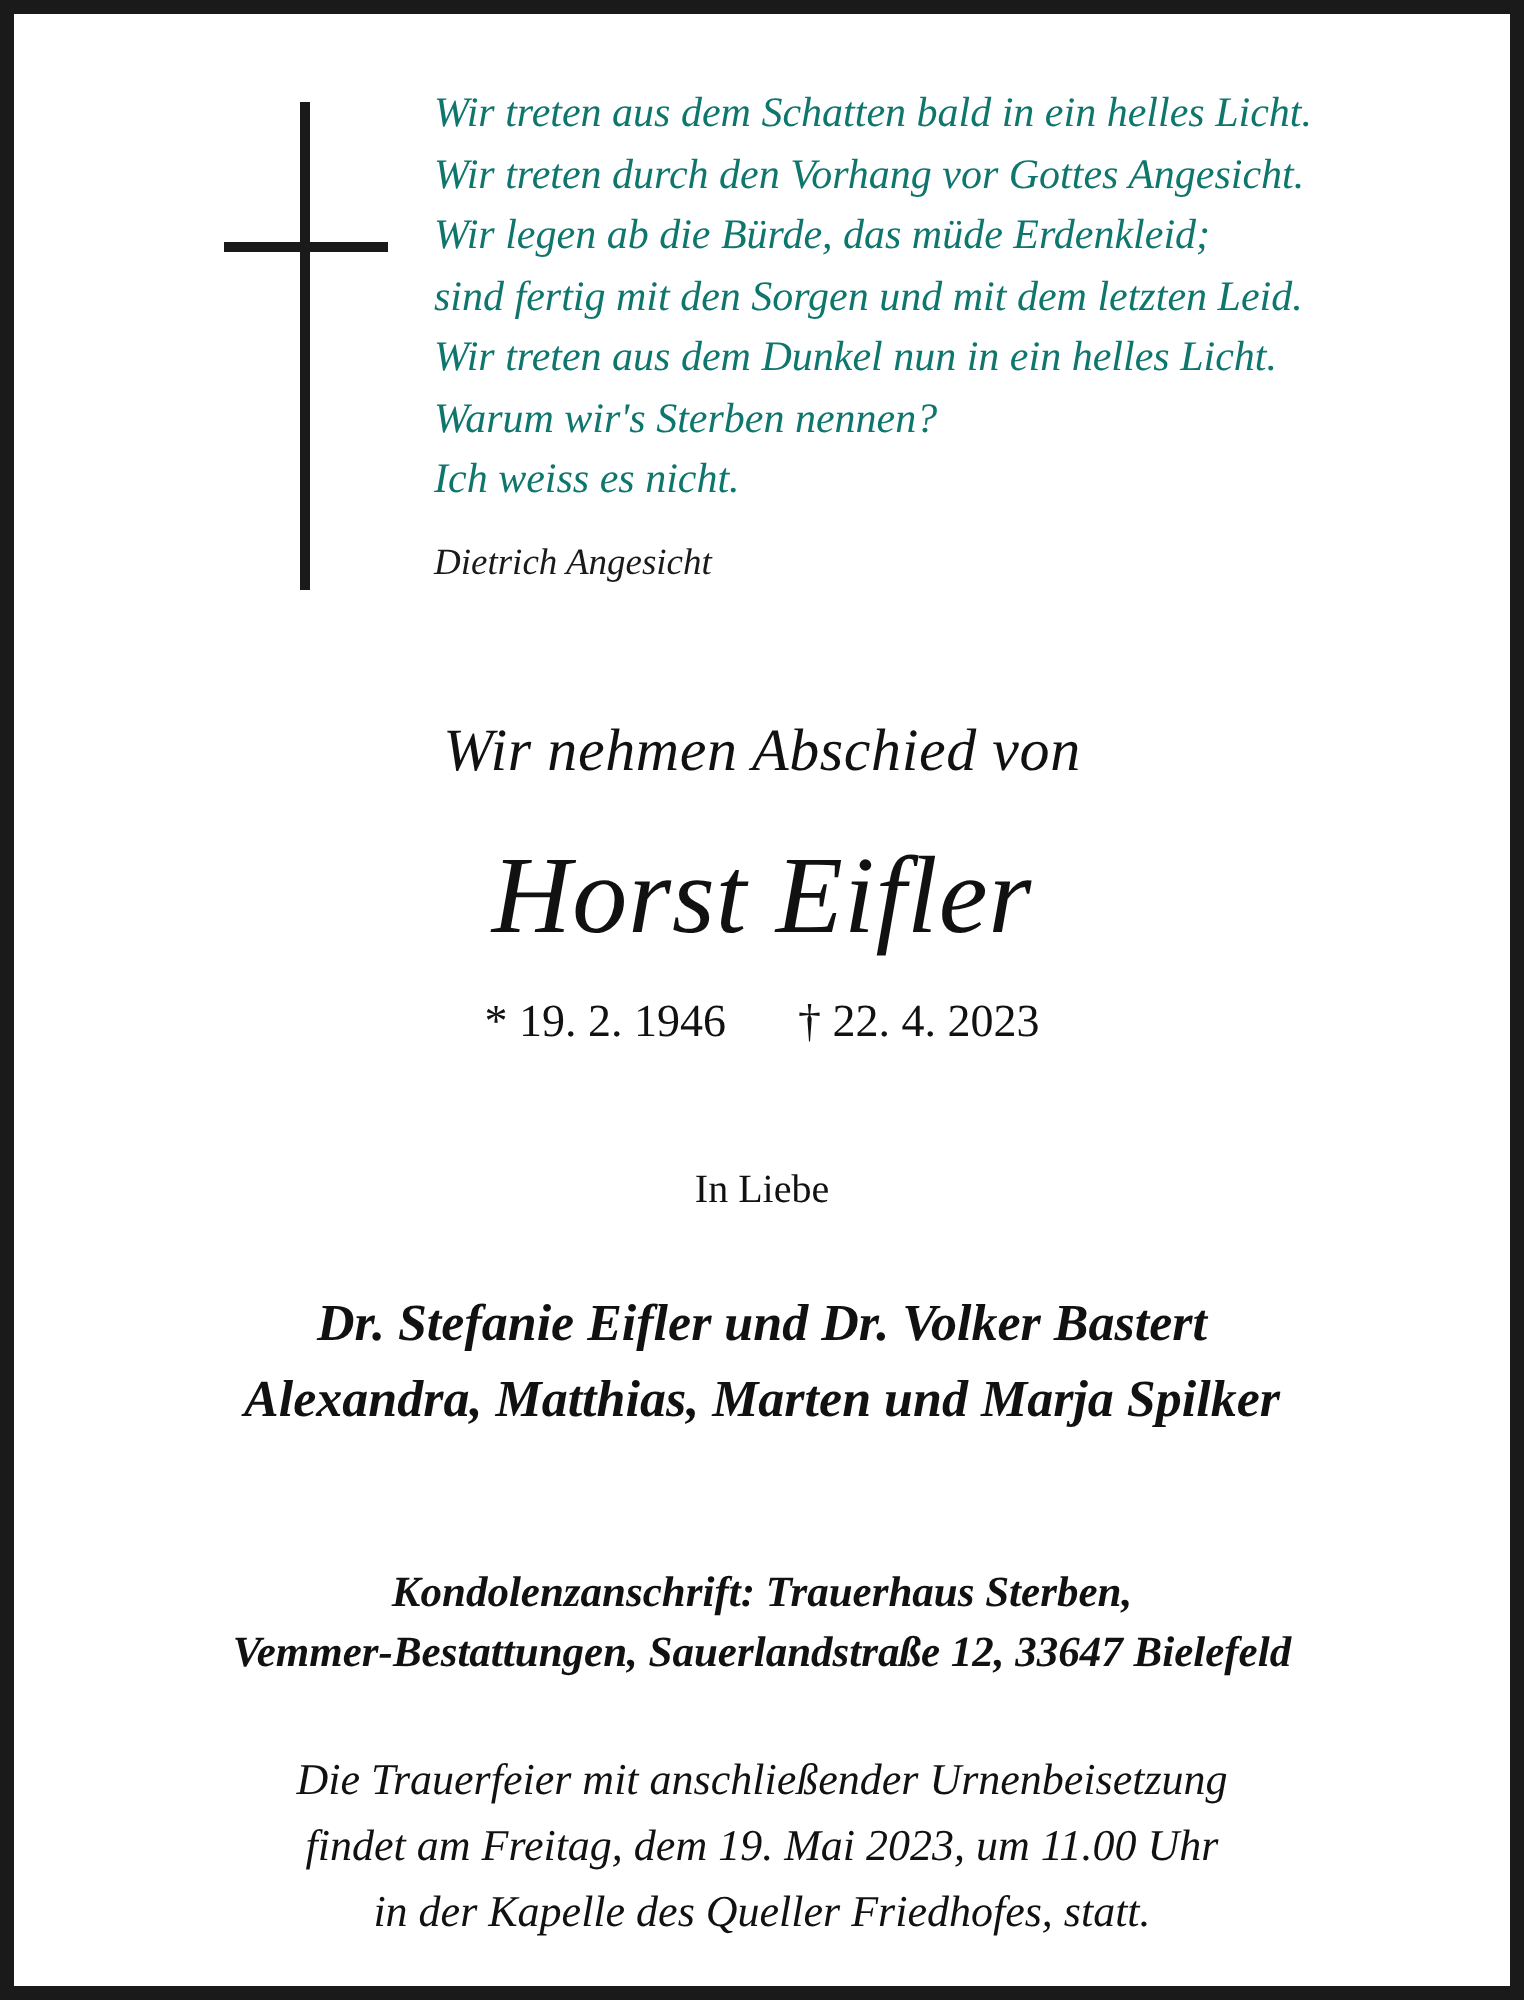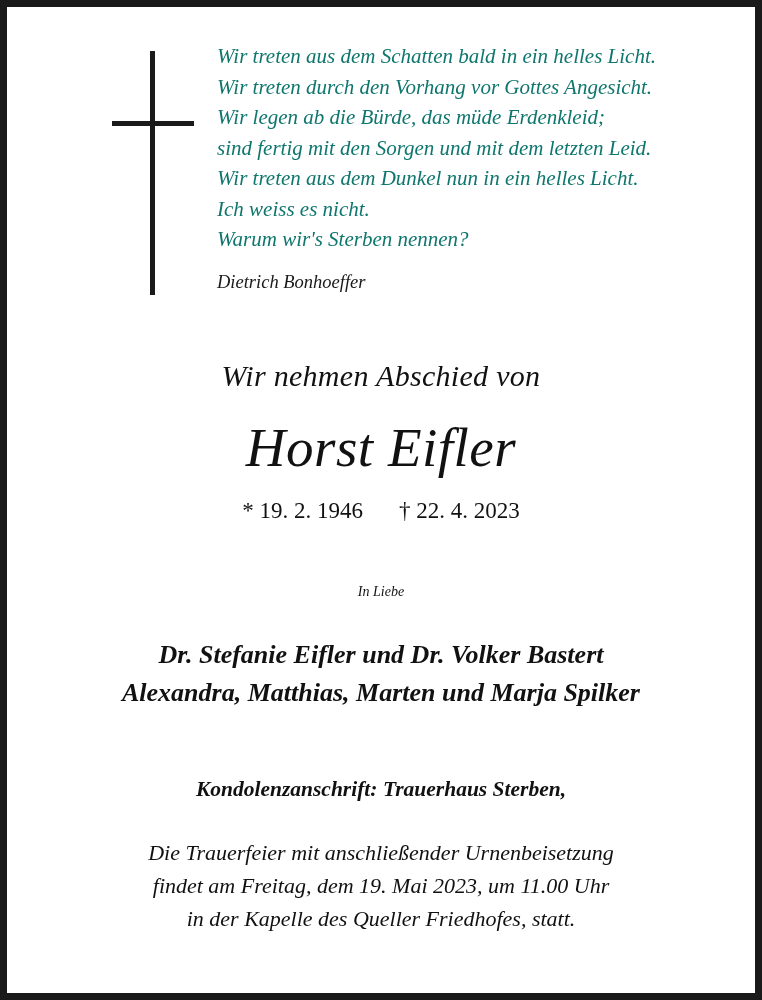--- a/index.html
+++ b/index.html
@@ -98,22 +98,21 @@
   }
   .dates {
     font-size: 23px;
     margin-top: 22px;
   }
   .dates .sep {
     display: inline-block;
     width: 36px;
   }
   .in-love {
-    font-style: italic;
-    font-size: 14px;
+    font-size: 20px;
     margin-top: 60px;
   }
   .family {
     margin-top: 36px;
   }
   .family-line {
     font-style: italic;
     font-weight: bold;
     font-size: 26px;
     line-height: 38px;
@@ -146,23 +145,23 @@
       <div class="cross-col">
         <div class="cross-vert"></div>
         <div class="cross-horiz"></div>
       </div>
       <div class="poem-col">
         <div class="poem-line">Wir treten aus dem Schatten bald in ein helles Licht.</div>
         <div class="poem-line">Wir treten durch den Vorhang vor Gottes Angesicht.</div>
         <div class="poem-line">Wir legen ab die Bürde, das müde Erdenkleid;</div>
         <div class="poem-line">sind fertig mit den Sorgen und mit dem letzten Leid.</div>
         <div class="poem-line">Wir treten aus dem Dunkel nun in ein helles Licht.</div>
+        <div class="poem-line">Warum wir's Sterben nennen?</div>
         <div class="poem-line">Ich weiss es nicht.</div>
-        <div class="poem-line">Warum wir's Sterben nennen?</div>
-        <div class="poem-author">Dietrich Bonhoeffer</div>
+        <div class="poem-author">Dietrich Angesicht</div>
       </div>
     </div>
 
     <div class="center">
       <div class="farewell">Wir nehmen Abschied von</div>
 
       <div class="name">Horst Eifler</div>
 
       <div class="dates">
         <span>* 19. 2. 1946</span><span class="sep"></span><span>† 22. 4. 2023</span>
@@ -170,20 +169,21 @@
 
       <div class="in-love">In Liebe</div>
 
       <div class="family">
         <div class="family-line">Dr. Stefanie Eifler und Dr. Volker Bastert</div>
         <div class="family-line">Alexandra, Matthias, Marten und Marja Spilker</div>
       </div>
 
       <div class="address">
         <div class="address-line">Kondolenzanschrift: Trauerhaus Sterben,</div>
+        <div class="address-line">Vemmer-Bestattungen, Sauerlandstraße 12, 33647 Bielefeld</div>
       </div>
 
       <div class="ceremony">
         <div class="ceremony-line">Die Trauerfeier mit anschließender Urnenbeisetzung</div>
         <div class="ceremony-line">findet am Freitag, dem 19. Mai 2023, um 11.00 Uhr</div>
         <div class="ceremony-line">in der Kapelle des Queller Friedhofes, statt.</div>
       </div>
     </div>
 
   </div>

